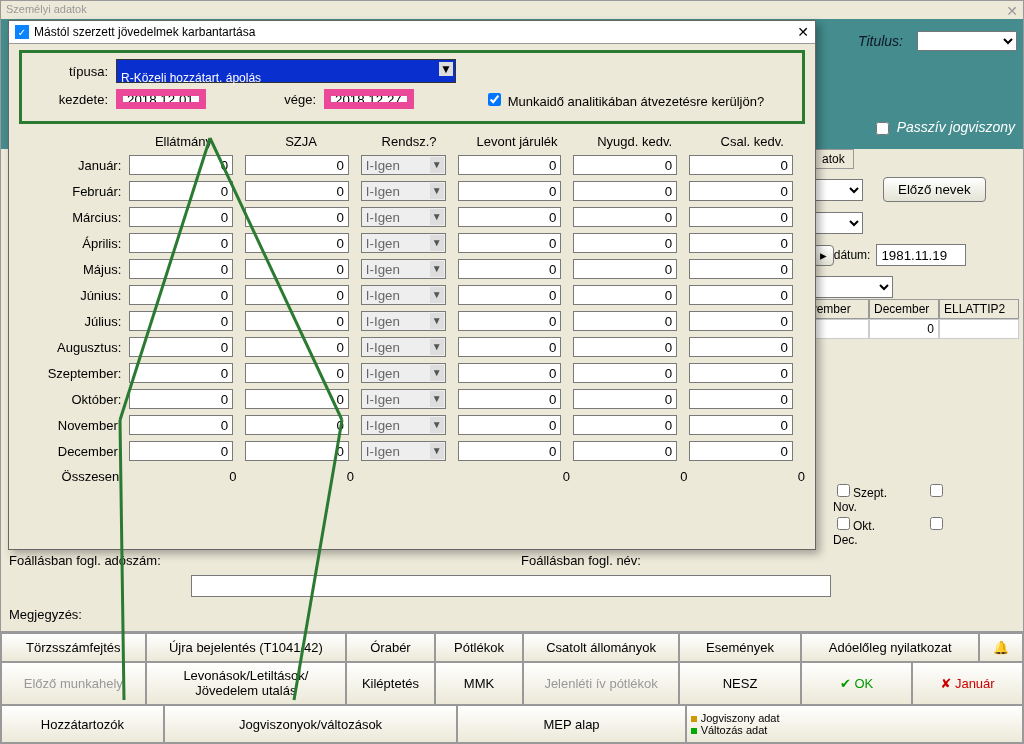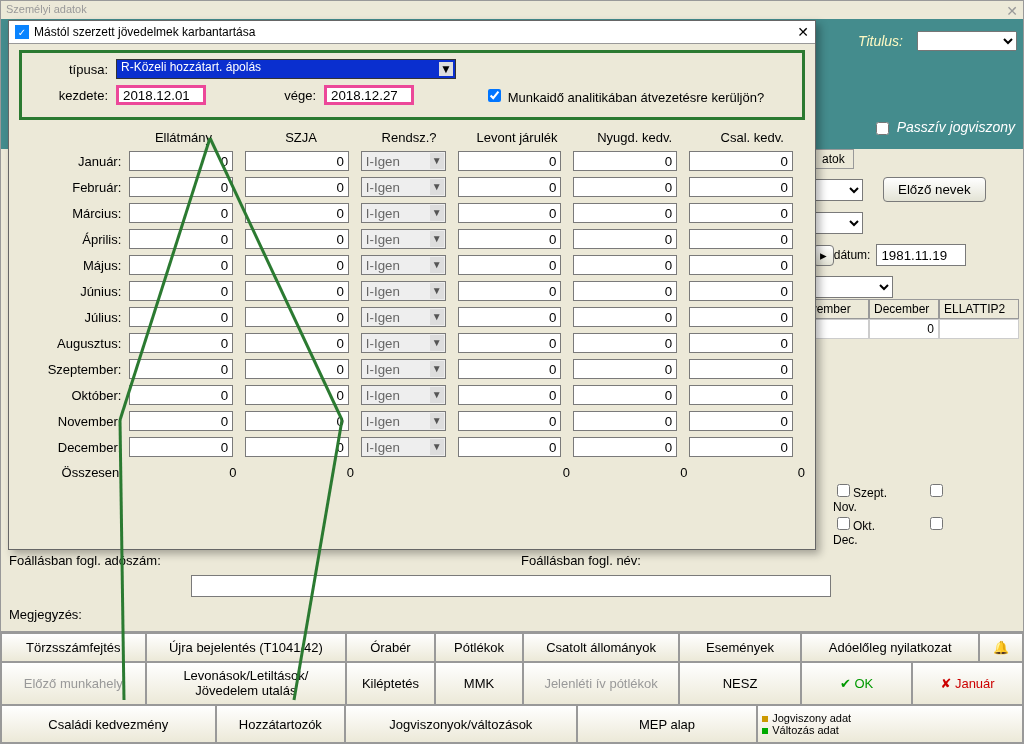--- a/index.html
+++ b/index.html
@@ -1,21 +1,21 @@
 <!DOCTYPE html>
 <html><head>
 <meta charset="utf-8">
 <style>
   * { box-sizing: border-box; }
   body { margin:0; font-family: Tahoma, Arial, sans-serif; font-size:12px; background:#448C8D; color:#000; width:1024px; height:744px; overflow:hidden; position:relative; }
   .main-window { position:absolute; top:0; left:0; right:0; bottom:0; background:#ece9d8; border:1px solid #999; }
   .main-title { background:#ece9d8; color:#999; font-size:11px; padding:2px 5px; border-bottom:1px solid #ccc; display:flex; justify-content:space-between; }
   .main-title .x { font-family:Arial; font-size:14px; color:#999; }
   .teal-strip { position:absolute; top:18px; left:0; right:0; height:130px; background:#448C8D; }
-  .teal-strip .tlabel { position:absolute; color:#fef9c3; font-size:14px; font-style:italic; }
+  .teal-strip .tlabel { position:absolute; color:#0f172a; font-size:14px; font-style:italic; }
   .teal-strip .tcheck { position:absolute; color:#fff; font-size:14px; font-style:italic; }
   .teal-strip .tcheck input { vertical-align:middle; margin-right:4px; }
   .right-fields { position:absolute; top:148px; left:812px; right:4px; }
   .right-fields .row { display:flex; align-items:center; margin-bottom:10px; }
   .right-fields label { margin-right:6px; }
   .right-fields select, .right-fields input { border:1px solid #7a7a7a; background:#fff; height:22px; padding:0 4px; }
   .btn { background:linear-gradient(#fff,#e3e3d5); border:1px solid #7a7a7a; padding:4px 14px; border-radius:4px; }
   .grid-header-cells { position:absolute; top:298px; right:4px; display:flex; }
   .grid-header-cells div { border:1px solid #999; background:#ece9d8; padding:2px 4px; font-size:12px; }
   .grid-row-strip { position:absolute; top:318px; right:4px; display:flex; }
@@ -33,23 +33,23 @@
   
   .modal { position:absolute; top:20px; left:8px; width:808px; height:530px; background:#ece9d8; border:1px solid #666; box-shadow:4px 4px 8px rgba(0,0,0,0.3); }
   .modal-title { background:#fff; padding:3px 6px; border-bottom:1px solid #999; display:flex; justify-content:space-between; font-size:12px; }
   .modal-title .tb { display:flex; align-items:center; }
   .modal-title .tb .chk { width:14px; height:14px; background:#0a84ff; color:#fff; display:inline-flex; align-items:center; justify-content:center; font-size:10px; margin-right:5px; }
   .modal-title .mx { font-family:Arial; font-size:14px; color:#000; }
   .modal-body { padding:6px 10px 0 10px; }
   .green-box { border:3px solid #2b7a31; padding:6px; margin-bottom:10px; }
   .fr { display:flex; align-items:center; margin-bottom:6px; }
   .fr label.l { width:80px; text-align:right; margin-right:8px; font-size:13px; }
-  .fr .typsel { background:#0a2fcf; color:#fff; border:1px solid #333; width:340px; height:20px; padding:0 4px; position:relative; }
+  .fr .typsel { background:#0a2fcf; color:#fff; border:1px solid #333; width:340px; height:20px; padding:11px 4px; position:relative; }
   .fr .typsel:after { content:'▼'; position:absolute; right:2px; top:2px; background:#ddd; color:#000; width:14px; text-align:center; }
-  .fr input[type=text] { border:3px solid #ec4899; background:#fff; height:20px; padding:0 4px; width:90px; }
+  .fr input[type=text] { border:7px solid #ec4899; background:#fff; height:20px; padding:0 4px; width:90px; }
   .fr .gap { width:60px; }
   .fr .brcheck { margin-left:70px; font-size:13px; }
   
   .tbl { margin-left:8px; }
   .tbl .h { display:flex; font-size:13px; }
   .tbl .h div { text-align:center; }
   .tbl .r { display:flex; align-items:center; margin-top:6px; }
   .tbl .r label { width:100px; text-align:right; margin-right:8px; font-size:13px; }
   .tbl .cell { width:110px; margin-right:12px; }
   .tbl .cell input { width:100%; border:1px solid #7a7a7a; background:#fff; height:20px; text-align:right; padding:0 4px; }
@@ -149,21 +149,20 @@
       <div style="flex:1.7; white-space:pre-line; line-height:1.1;">Levonások/Letiltások/
 Jövedelem utalás</div>
       <div style="flex:0.7;">Kiléptetés</div>
       <div style="flex:0.7;">MMK</div>
       <div class="disabled" style="flex:1.3;">Jelenléti ív pótlékok</div>
       <div style="flex:1.0;">NESZ</div>
       <div style="flex:0.9; color:#090;">✔ OK</div>
       <div style="flex:0.9; color:#c00;">✘ Január</div>
     </div>
     <div class="bb-row">
-      <div style="flex:1.2;">Családi kedvezmény</div>
       <div style="flex:0.7;">Hozzátartozók</div>
       <div style="flex:1.3;">Jogviszonyok/változások</div>
       <div style="flex:1.0;">MEP alap</div>
       <div style="flex:1.5;" class="legend">
         <div class="legend-item"><span class="dot" style="background:#c90;"></span><span>Jogviszony adat</span></div>
         <div class="legend-item"><span class="dot" style="background:#0a0;"></span><span>Változás adat</span></div>
       </div>
     </div>
   </div>
 </div>

